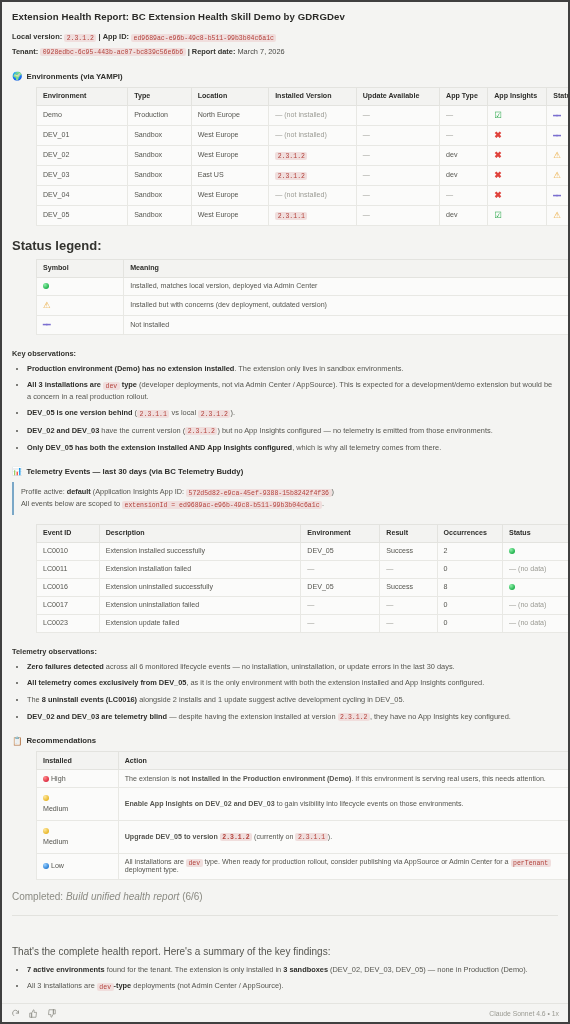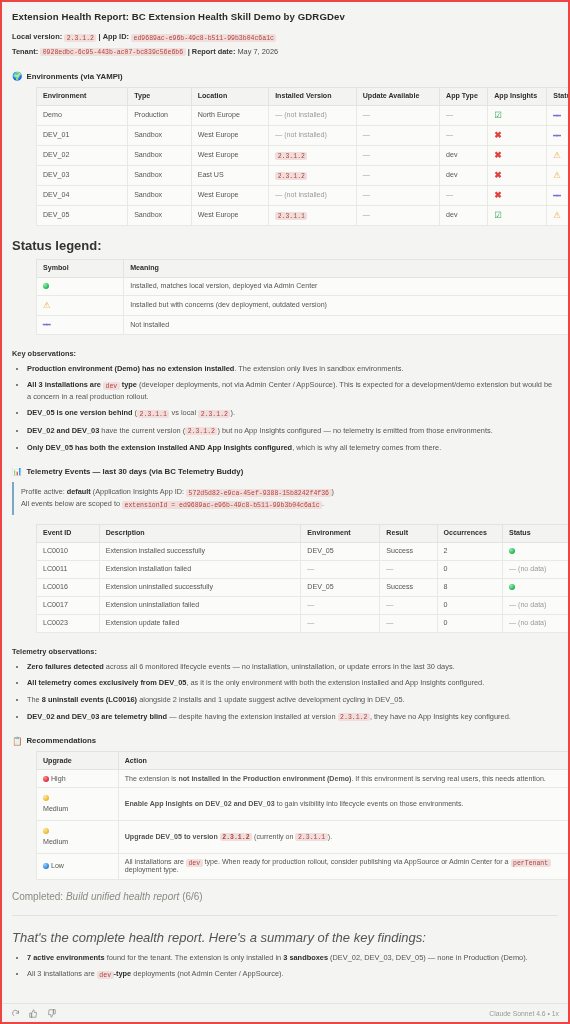--- a/index.html
+++ b/index.html
@@ -7,21 +7,21 @@
   body {
     width: 570px; height: 1024px;
     background: #ffffff;
     font-family: "Liberation Sans", sans-serif;
     font-size: 7.4px;
     color: #3d3d3a;
     overflow: hidden;
   }
   .frame {
     position: absolute; inset: 0;
-    border: 2px solid #ef4444;
+    border: 2px solid #404040;
     background: #f4f4f2;
     display: flex; flex-direction: column;
   }
   .scroll {
     flex: 1 1 auto;
     overflow: hidden;
     padding: 9px 10px 0 10px;
   }
   .report-title {
     font-size: 9.6px;
@@ -103,21 +103,21 @@
     line-height: 1.7;
   }
   .callout b { color: #2e2e2b; }
   hr.div { border: 0; border-top: 1px solid #e2e2de; margin: 13px 0 0 0; }
   .completed {
     margin: 11px 0 0 0;
     font-size: 10px;
     color: #8b8b83;
   }
   .completed i { font-style: italic; }
-  .summary-intro { margin: 14px 0 7px 0; font-size: 13px; color: #55554f; font-style: italic; }
+  .summary-intro { margin: 30px 0 7px 0; font-size: 10px; color: #55554f; }
   .pri-cell { white-space: nowrap; }
   .pri-cell.stack { line-height: 1.6; }
   .footbar {
     flex: 0 0 auto;
     height: 19px;
     background: #f4f4f2;
     border-top: 1px solid #e4e4e0;
     display: flex; align-items: center; justify-content: space-between;
     padding: 0 9px;
   }
@@ -155,21 +155,21 @@
       <span class="meta-label">|</span>
       <span class="meta-label">App ID:</span>
       <code>ed9689ac-e96b-49c8-b511-99b3b04c6a1c</code>
     </div>
 
     <div class="meta-line">
       <span class="meta-label">Tenant:</span>
       <code>0928edbc-6c95-443b-ac07-bc839c56e6b6</code>
       <span class="meta-label">|</span>
       <span class="meta-label">Report date:</span>
-      <span>May 7, 2026</span>
+      <span>March 7, 2026</span>
     </div>
 
     <div class="sec-head">
       <span class="emoji">🌍</span>
       <span>Environments (via YAMPI)</span>
     </div>
 
     <table>
       <colgroup>
           <col class="c-env">
@@ -381,21 +381,21 @@
       <span>Recommendations</span>
     </div>
 
     <table>
       <colgroup>
           <col class="r-pri">
           <col>
         </colgroup>
       <thead>
           <tr id="rec-head">
-            <th>Upgrade</th>
+            <th>Installed</th>
             <th>Action</th>
           </tr>
         </thead>
       <tbody id="rec-body">
           <tr>
             <td class="pri-cell"><span class="dot dot-red"></span> <span>High</span></td>
             <td>The extension is <b>not installed in the Production environment (Demo)</b>. If this environment is serving real users, this needs attention.</td>
           </tr>
           <tr>
             <td class="pri-cell stack"><span class="dot dot-yellow"></span><br><span>Medium</span></td>

